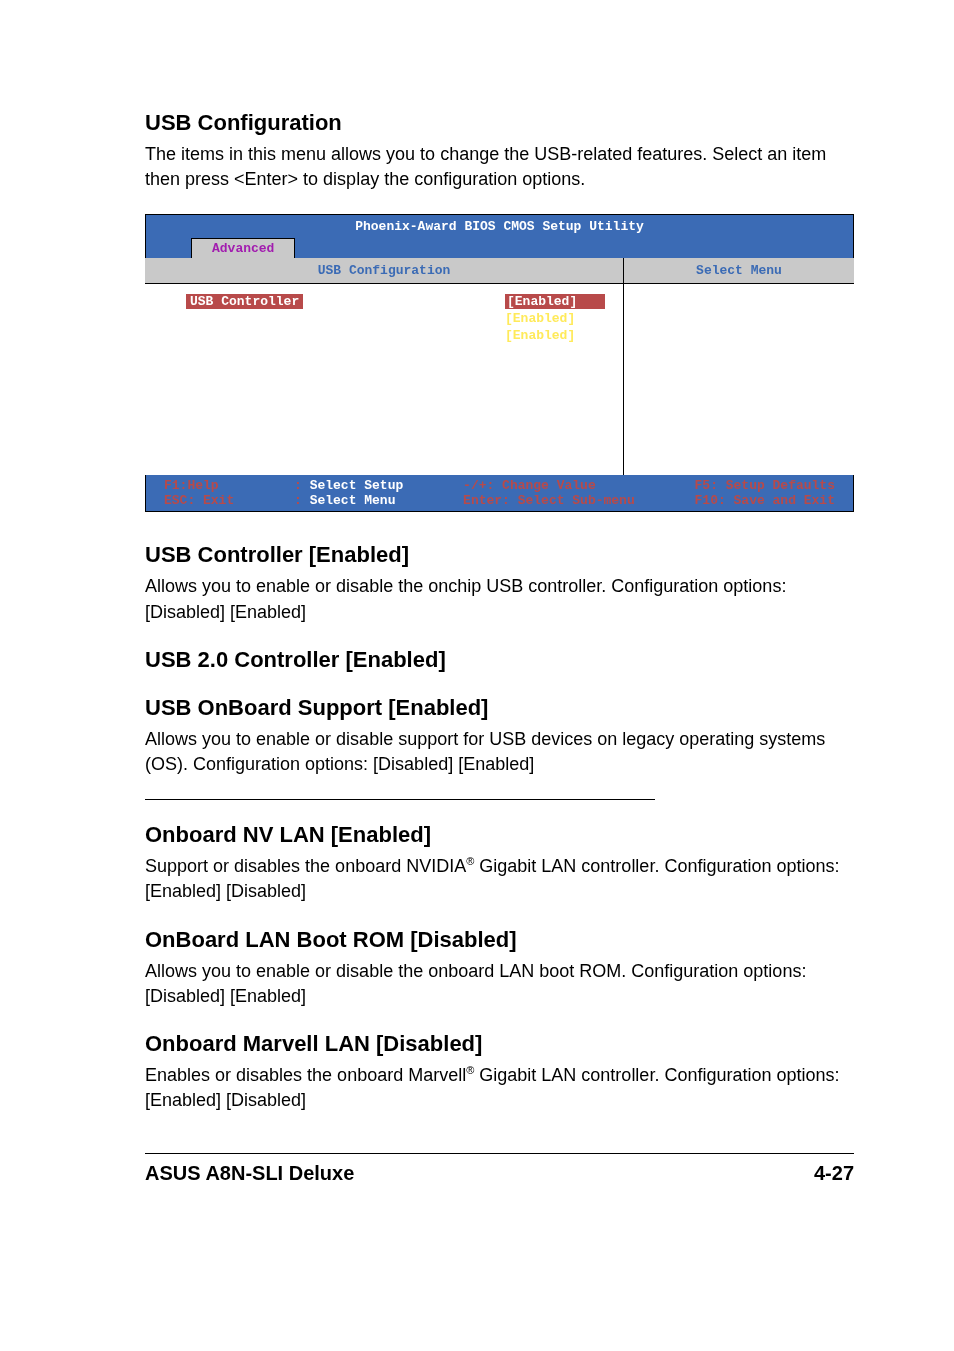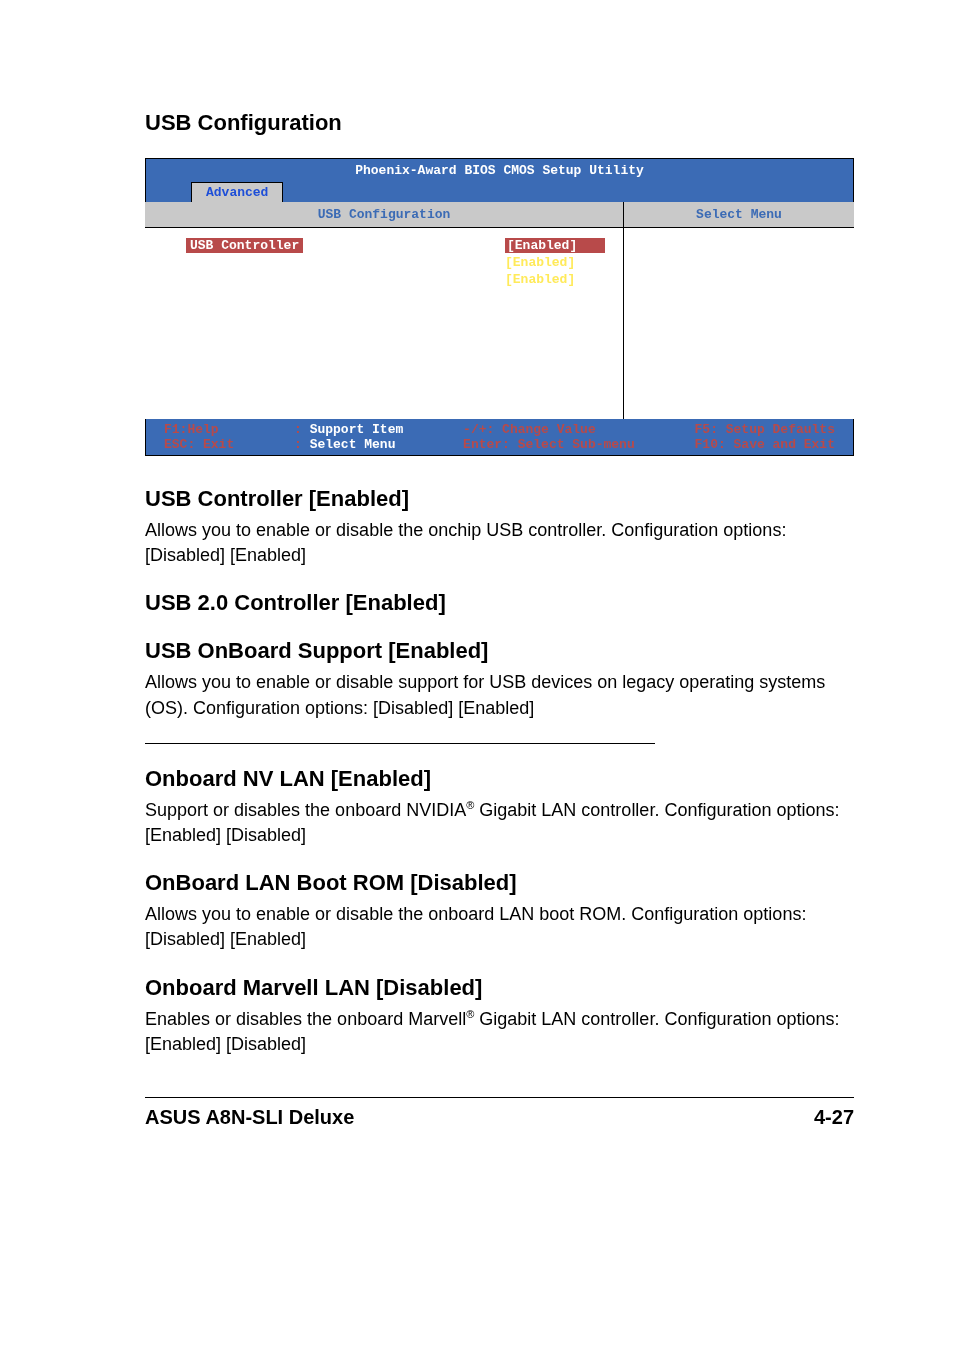--- a/index.html
+++ b/index.html
@@ -44,23 +44,23 @@
     }
     .bios-tabs {
       background: #3b6bb5;
       padding: 0 45px;
       border: 1px solid #000;
       border-top: none;
       border-bottom: none;
       display: flex;
     }
     .bios-tab {
-      color: #1d4ed8;
+      color: #a21caf;
       background: #c9c9c9;
-      padding: 2px 14px;
+      padding: 2px 20px;
       border: 1px solid #000;
       border-bottom: none;
     }
     .bios-subtitle-row {
       display: flex;
       border-bottom: 1px solid #000;
     }
     .bios-subtitle-left {
       flex: 1;
       background: #c9c9c9;
@@ -149,20 +149,21 @@
     }
     .arrows {
       letter-spacing: -2px;
     }
   </style>
 </head>
 <body>
 
 <div class="section">
   <h2>USB Configuration</h2>
+  <p>The items in this menu allows you to change the USB-related features. Select an item then press &lt;Enter&gt; to display the configuration options.</p>
 </div>
 
 <div class="bios-box">
   <div class="bios-title">Phoenix-Award BIOS CMOS Setup Utility</div>
   <div class="bios-tabs">
     <div class="bios-tab">Advanced</div>
   </div>
   <div class="bios-subtitle-row">
     <div class="bios-subtitle-left">USB Configuration</div>
     <div class="bios-subtitle-right">Select Menu</div>
@@ -185,21 +186,21 @@
     <div class="bios-content-right">
       <span>Item Specific Help</span><span class="arrows">▶▶</span>
     </div>
   </div>
   <div class="bios-footer">
     <div>
       <div><span class="bios-footer-label">F1:Help</span></div>
       <div><span class="bios-footer-label">ESC: Exit</span></div>
     </div>
     <div>
-      <div><span class="bios-footer-label">:</span> <span class="bios-footer-value">Support Item</span></div>
+      <div><span class="bios-footer-label">:</span> <span class="bios-footer-value">Select Setup</span></div>
       <div><span class="bios-footer-label">:</span> <span class="bios-footer-value">Select Menu</span></div>
     </div>
     <div>
       <div><span class="bios-footer-label">-/+: Change Value</span></div>
       <div><span class="bios-footer-label">Enter: Select Sub-menu</span></div>
     </div>
     <div>
       <div><span class="bios-footer-label">F5: Setup Defaults</span></div>
       <div><span class="bios-footer-label">F10: Save and Exit</span></div>
     </div>

